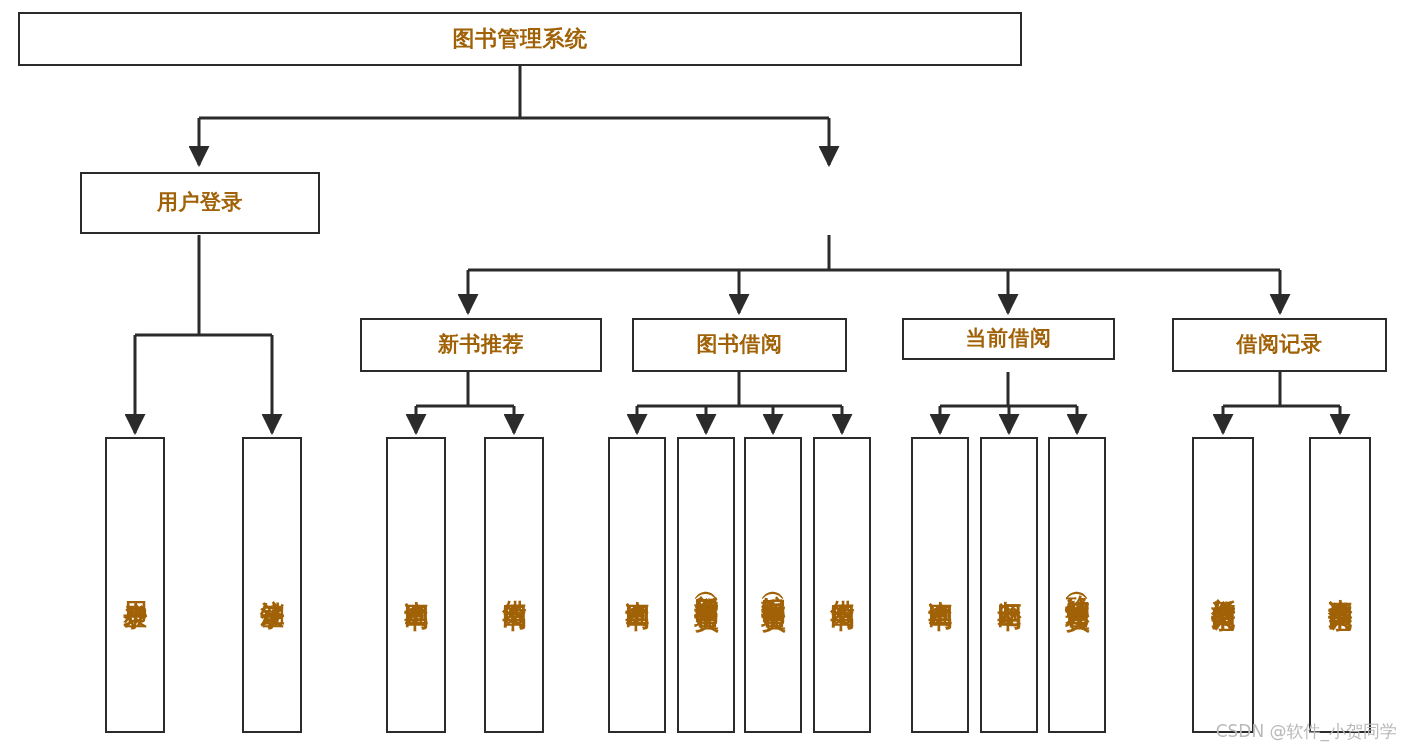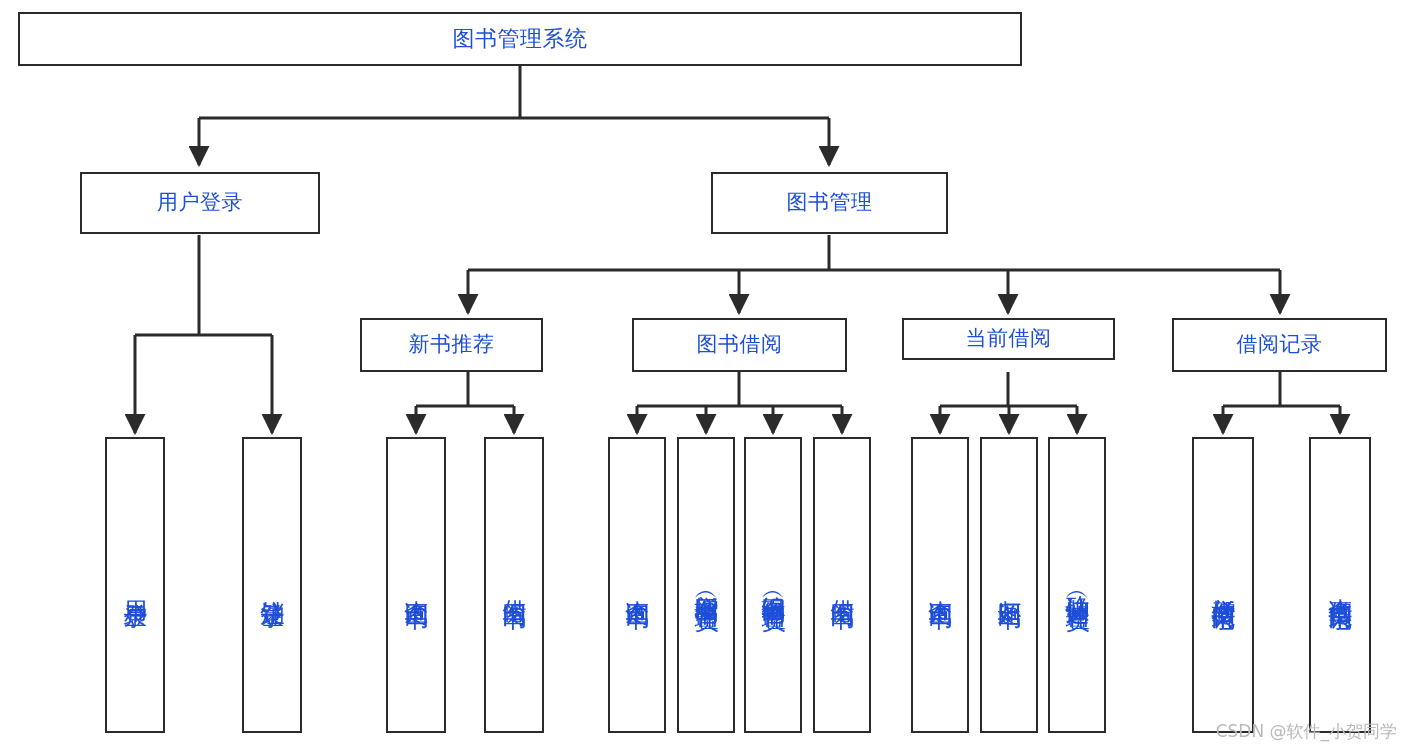--- a/index.html
+++ b/index.html
@@ -30,23 +30,24 @@
     position: absolute;
     box-sizing: border-box;
     background: #ffffff;
     border: 2px solid #2b2b2b;
     display: flex;
     align-items: center;
     justify-content: center;
     z-index: 2;
   }
   .node-label {
-    color: #1d4ed8;
+    color: #a16207;
     letter-spacing: 0.5px;
     white-space: pre;
+    font-weight: bold;
   }
   
   .node.h .node-label {
     font-size: 21px;
     line-height: 1.2;
   }
   .node.root .node-label {
     font-size: 22px;
   }
   
@@ -131,25 +132,22 @@
   </svg>
 
   <div class="node h root" style="left:18px; top:12px; width:1004px; height:54px;">
     <span class="node-label">图书管理系统</span>
   </div>
 
   <div class="node h" style="left:80px; top:172px; width:240px; height:62px;">
     <span class="node-label">用户登录</span>
   </div>
 
-  <div class="node h" style="left:711px; top:172px; width:237px; height:62px;">
-    <span class="node-label">图书管理</span>
-  </div>
-
-  <div class="node h" style="left:360px; top:318px; width:183px; height:54px;">
+
+  <div class="node h" style="left:360px; top:318px; width:242px; height:54px;">
     <span class="node-label">新书推荐</span>
   </div>
 
   <div class="node h" style="left:632px; top:318px; width:215px; height:54px;">
     <span class="node-label">图书借阅</span>
   </div>
 
   <div class="node h" style="left:902px; top:318px; width:213px; height:42px;">
     <span class="node-label">当前借阅</span>
   </div>

